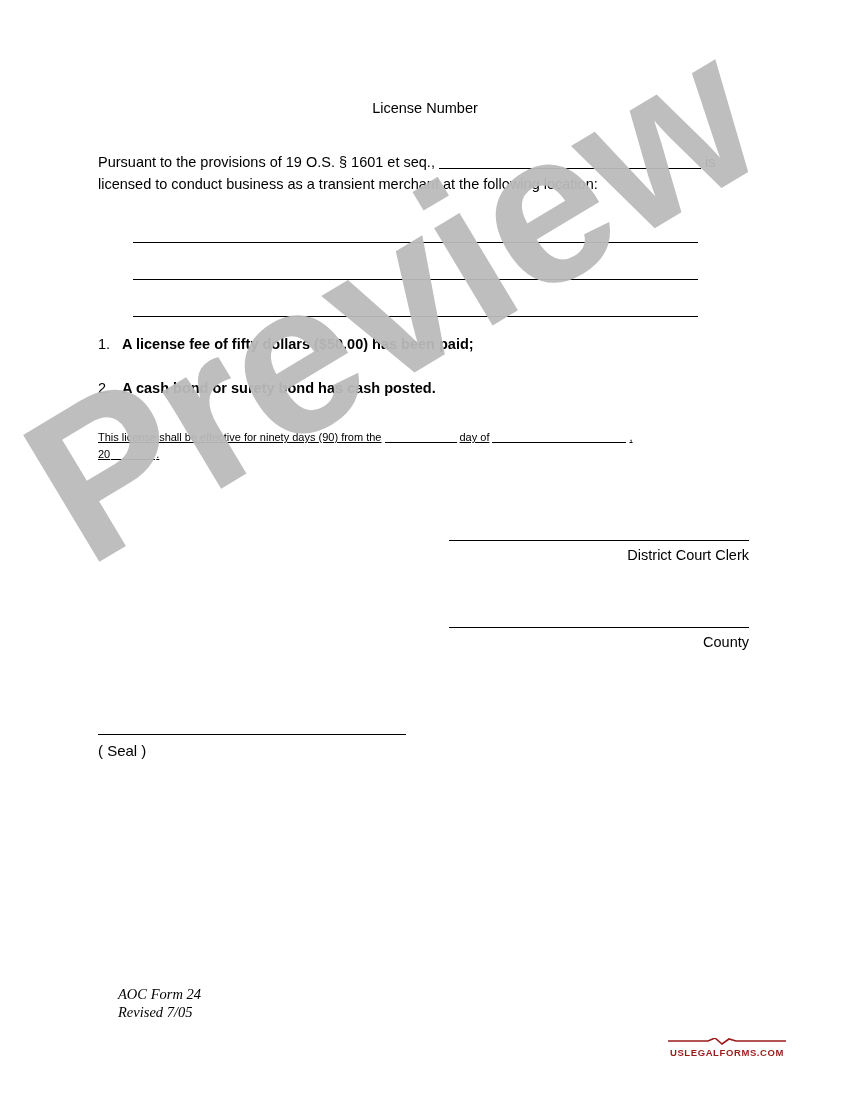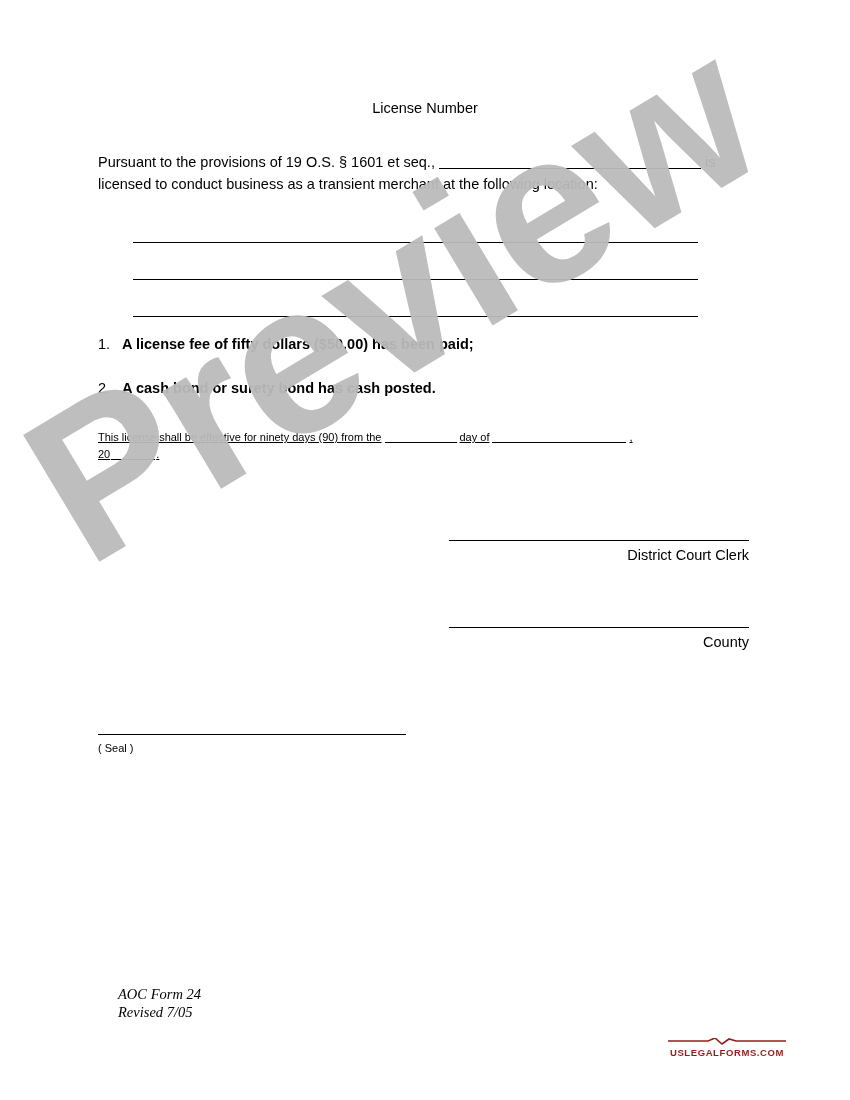--- a/index.html
+++ b/index.html
@@ -178,21 +178,21 @@
     top: 712px;
     width: 308px;
   }
   .seal-rule {
     border-bottom: 1px solid #000;
     height: 22px;
     width: 308px;
   }
   .seal-label {
     margin-top: 5px;
-    font-size: 11px;
+    font-size: 15px;
   }
 
   .footer {
     position: absolute;
     left: 98px;
     top: 985px;
     font-family: "Liberation Serif", serif;
     font-style: italic;
     font-size: 14.5px;
     line-height: 1.25;

